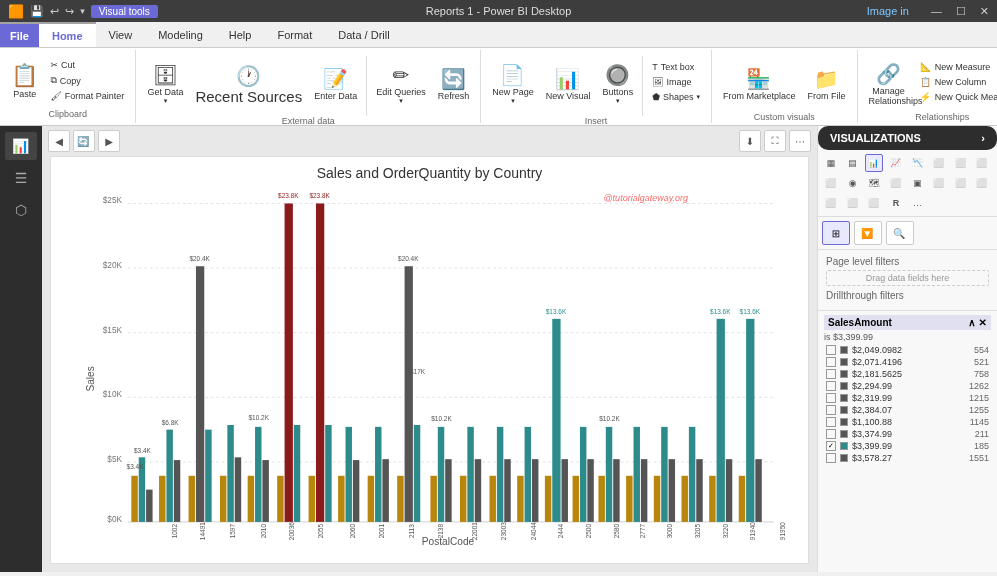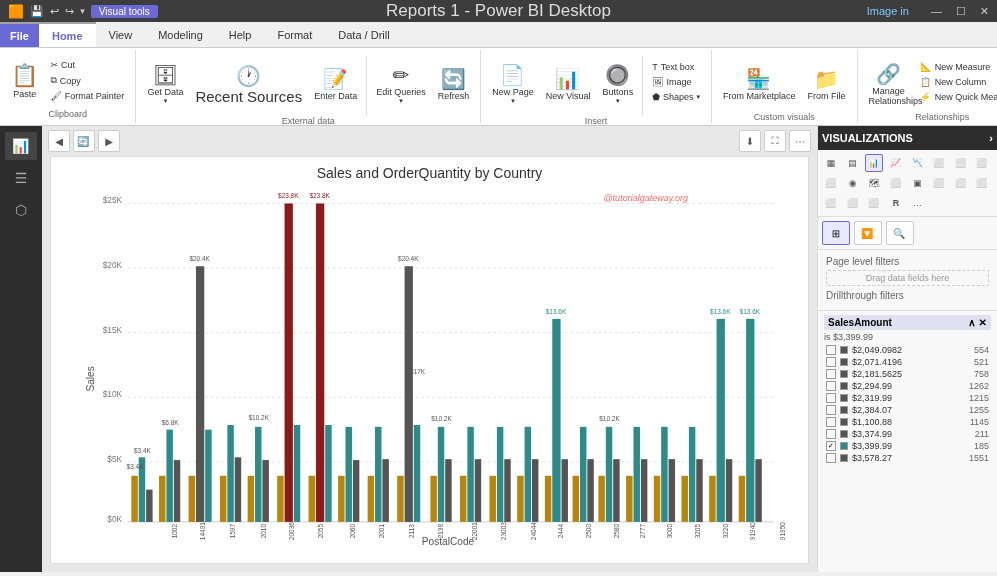--- a/index.html
+++ b/index.html
@@ -203,26 +203,27 @@
     .right-sidebar {
       width: 180px;
       background: #f8f8f8;
       border-left: 1px solid #ddd;
       display: flex;
       flex-direction: column;
     }
     .right-sidebar-header {
       background: #2d2d2d;
       color: white;
-      padding: 6px 4px;
+      padding: 6px 12px;
       font-size: 11px;
       font-weight: bold;
       display: flex;
       justify-content: space-between;
       align-items: center;
+      border-radius: 10px;
     }
     .viz-icons-grid {
       display: grid;
       grid-template-columns: repeat(8, 1fr);
       gap: 2px;
       padding: 4px;
       border-bottom: 1px solid #ddd;
     }
     .viz-icon-btn {
       width: 18px;
@@ -340,21 +341,21 @@
 
 <div class="title-bar">
   <div class="title-bar-left">
     <span style="font-size:13px;">🟧</span>
     <span style="cursor:pointer;color:#ccc;font-size:11px;">💾</span>
     <span style="cursor:pointer;color:#ccc;font-size:11px;">↩</span>
     <span style="cursor:pointer;color:#ccc;font-size:11px;">↪</span>
     <span style="cursor:pointer;color:#ccc;font-size:9px;">▾</span>
     <span class="visual-tools-badge">Visual tools</span>
   </div>
-  <span style="font-size:17px;color:#ddd;position:absolute;left:50%;transform:translateX(-50%);">Reports 1 - Power BI Desktop</span>
+  <span style="font-size:11px;color:#ddd;position:absolute;left:50%;transform:translateX(-50%);">Reports 1 - Power BI Desktop</span>
   <div style="display:flex;align-items:center;gap:14px;">
     <button class="signin-btn" style="color:#7ec8ff;background:transparent;border:none;cursor:pointer;font-size:11px;">Image in</button>
     <span style="cursor:pointer;color:#ccc;">—</span>
     <span style="cursor:pointer;color:#ccc;">☐</span>
     <span style="cursor:pointer;color:#ccc;">✕</span>
   </div>
 </div>
 
 <div class="ribbon-tabs">
   <button class="ribbon-tab active" style="background:#6b69d6;color:white;padding:4px 10px;">File</button>

